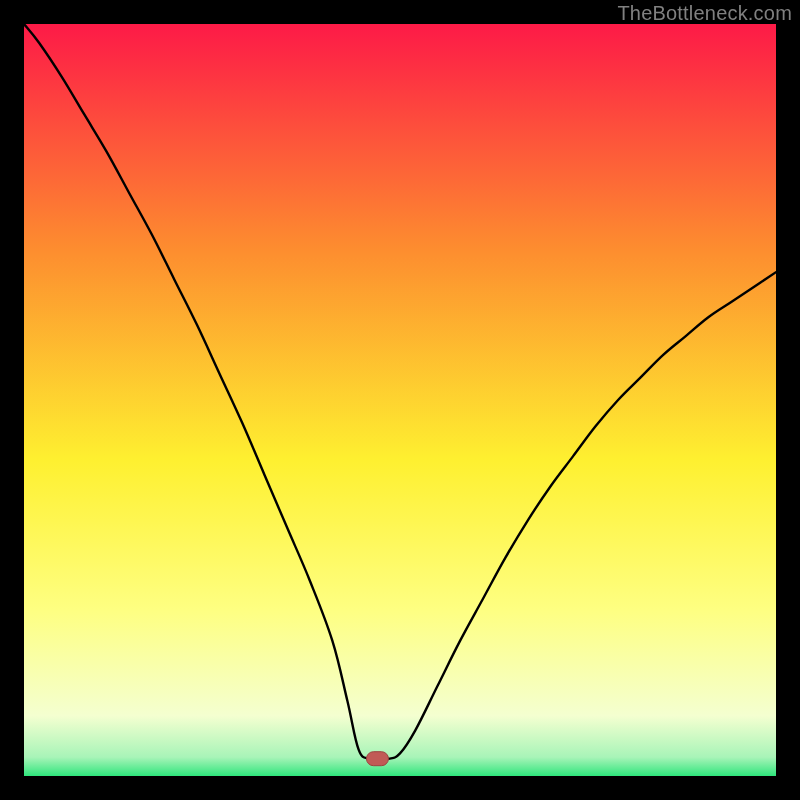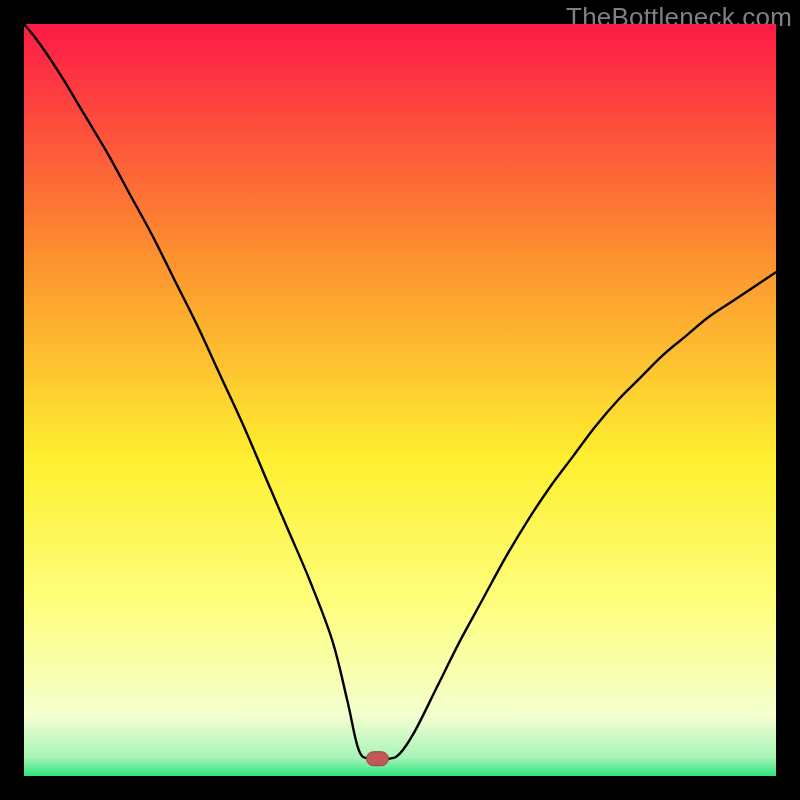--- a/index.html
+++ b/index.html
@@ -28,21 +28,21 @@
   .plot svg {
     display: block;
     width: 100%;
     height: 100%;
   }
   .watermark {
     position: absolute;
     top: 2px;
     right: 8px;
     color: #808080;
-    font-size: 26px;
+    font-size: 20px;
     font-weight: 500;
     letter-spacing: 0.2px;
     user-select: none;
   }
 </style>
 </head>
 <body>
 
 <div class="frame">
 

